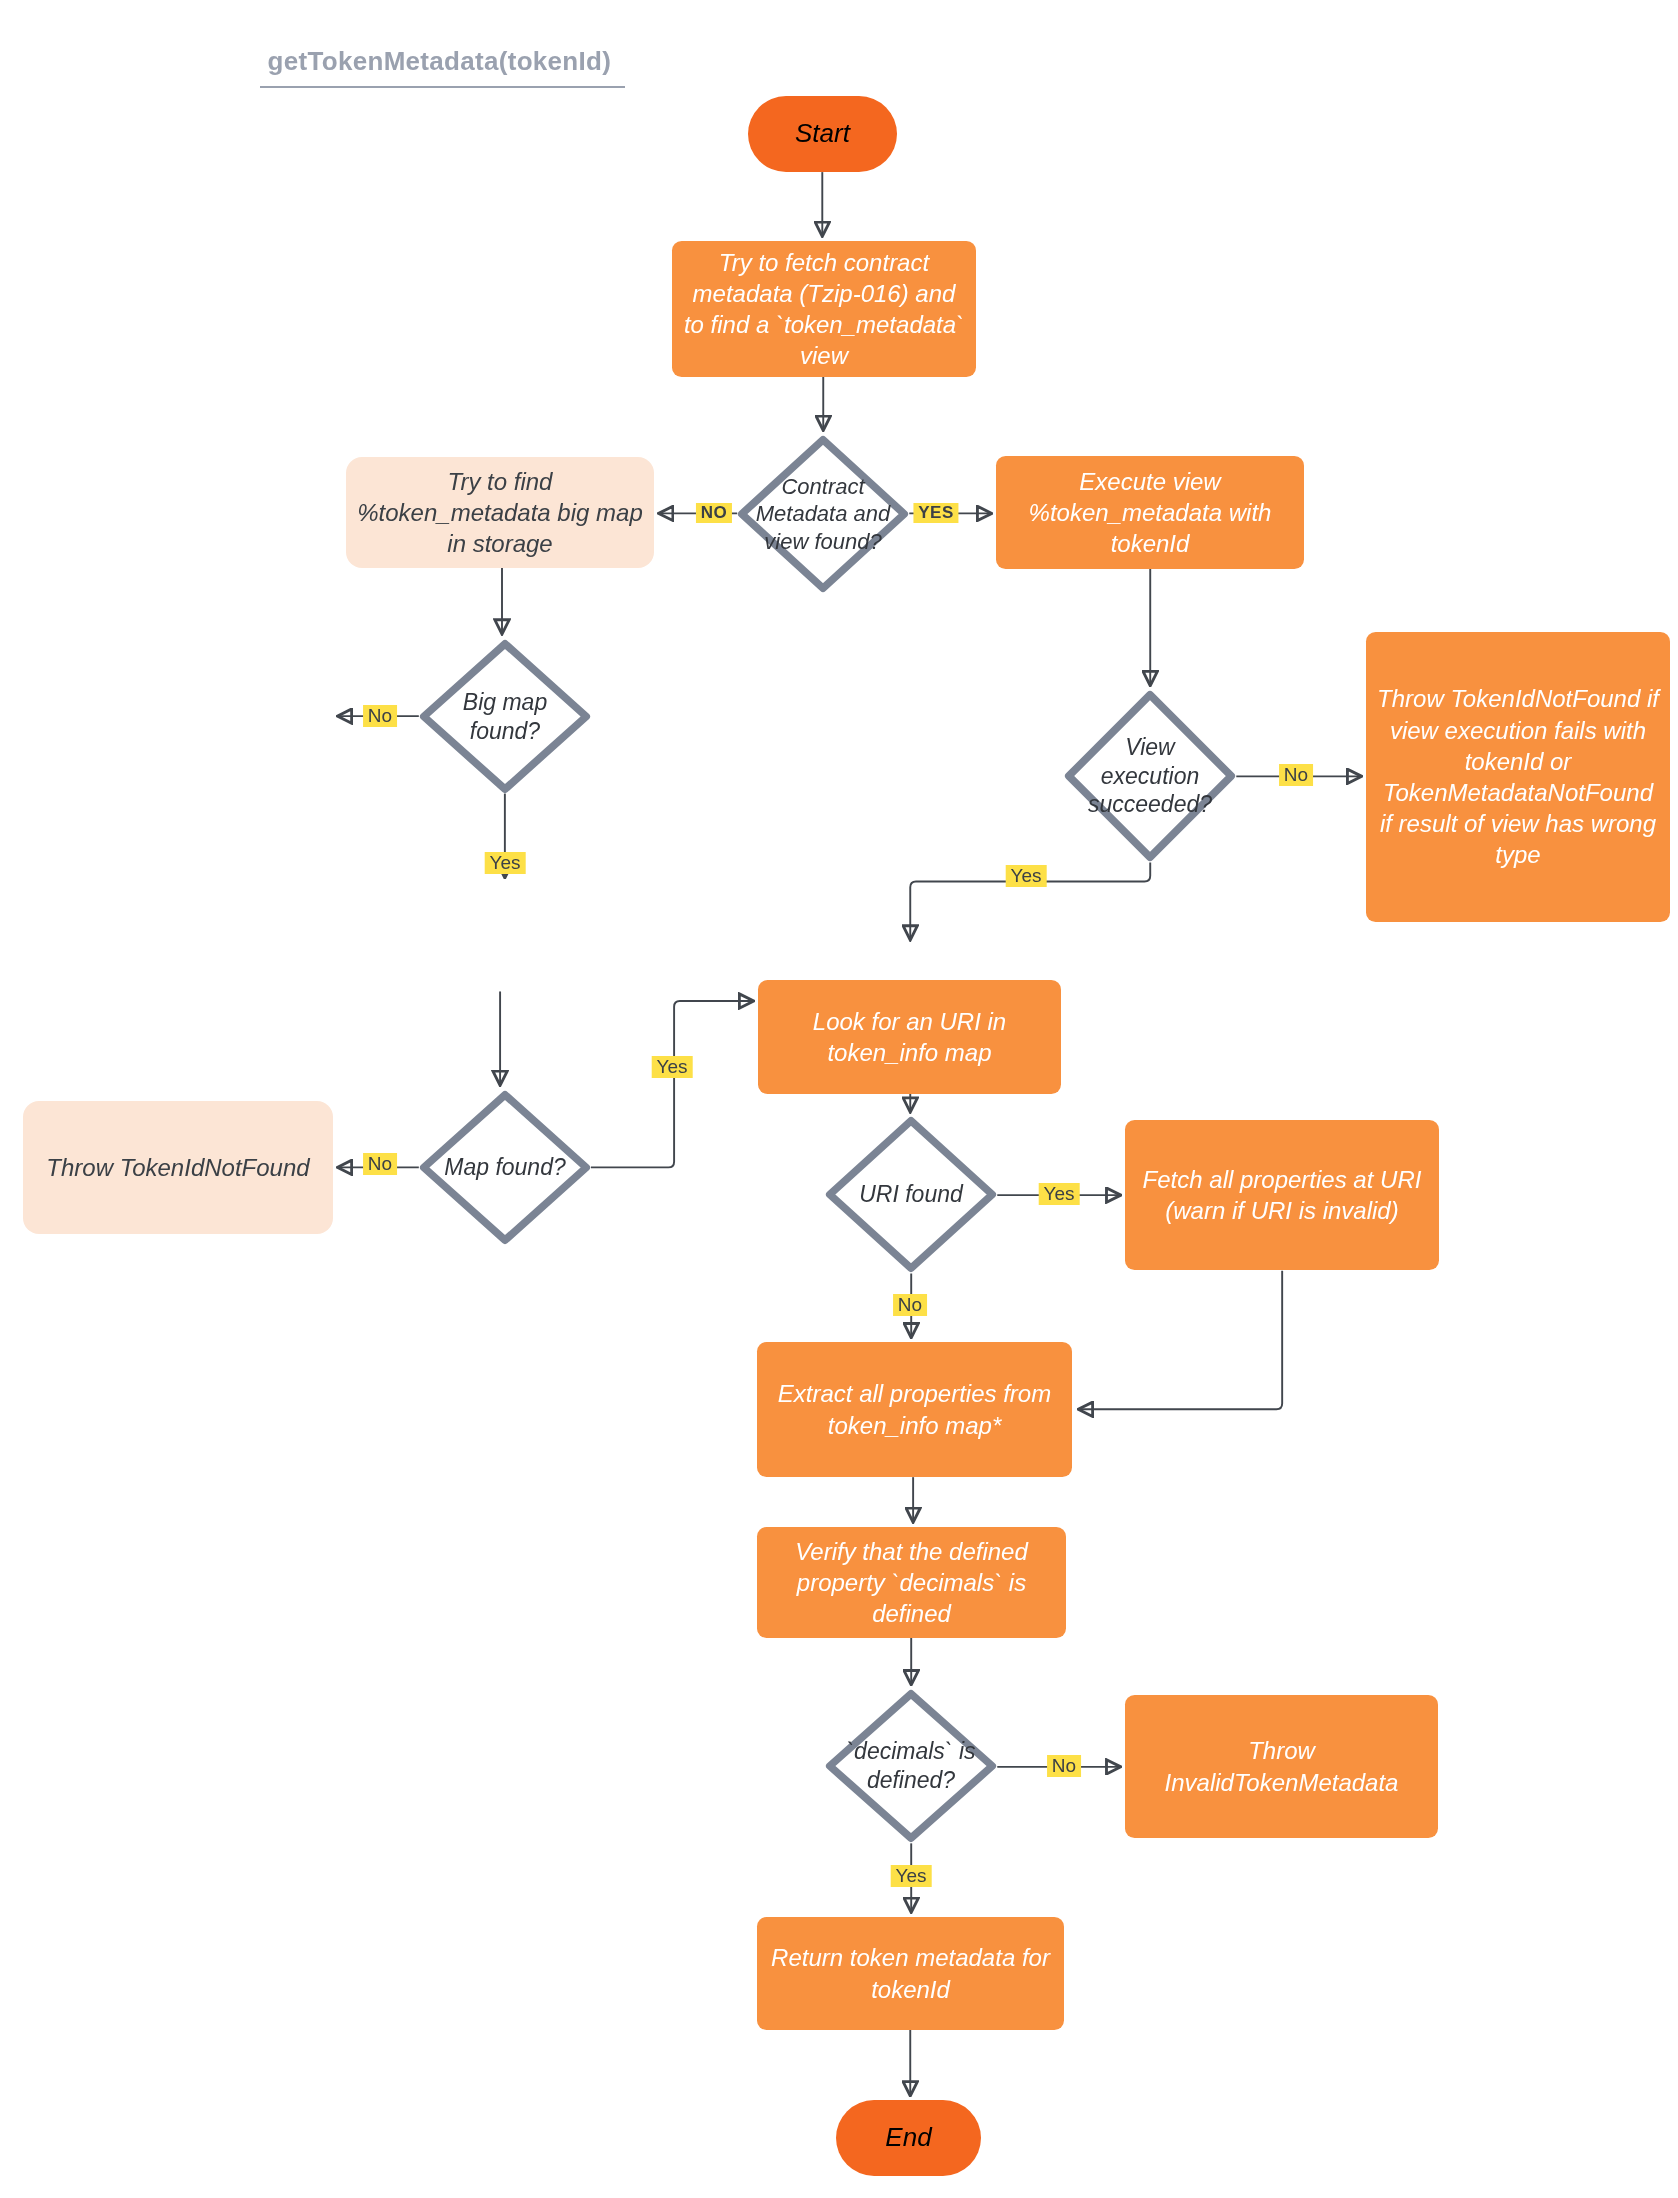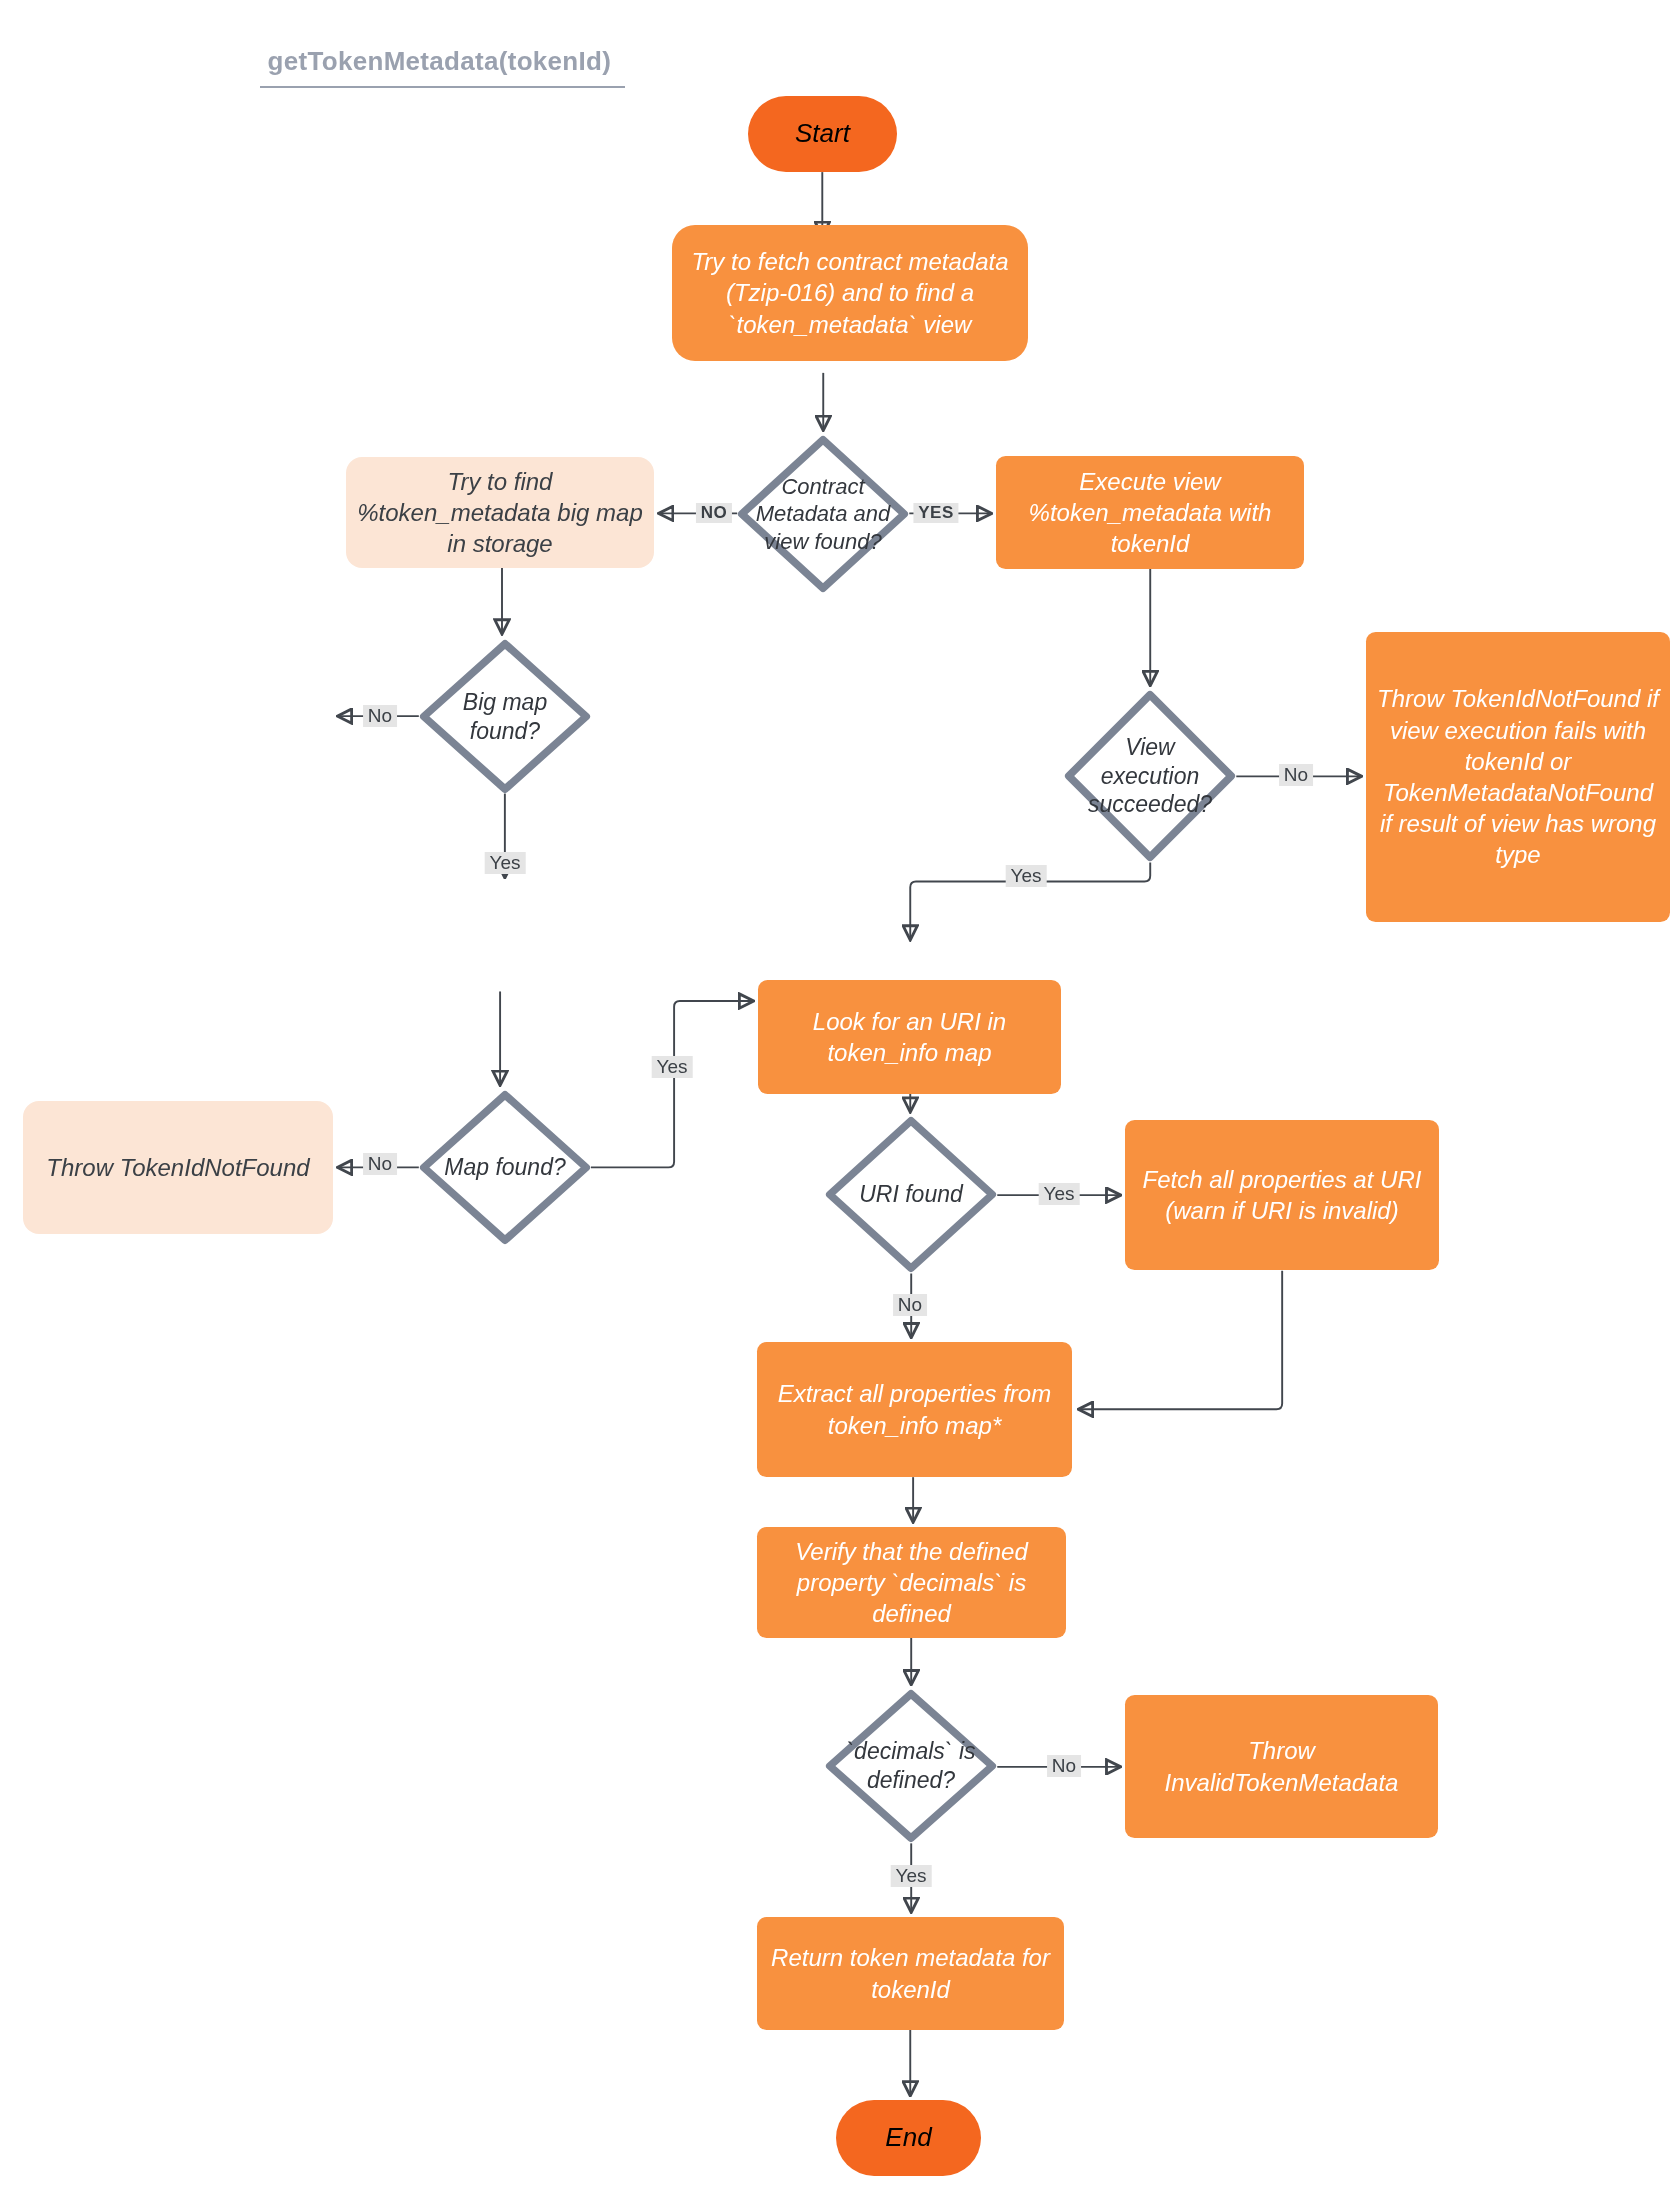--- a/index.html
+++ b/index.html
@@ -26,21 +26,21 @@
   .node{position:absolute;display:flex;align-items:center;justify-content:center;
     text-align:center;font-style:italic;line-height:1.3;}
   .terminator{background:var(--terminator-fill);border-radius:38px;color:#000000;font-size:26px;}
   .process{background:var(--process-fill);border-radius:9.6px;color:#ffffff;font-size:24px;padding:5.7px 9.6px;}
   .note{background:var(--note-fill);border-radius:16px;color:var(--note-text);font-size:24px;padding:5.7px 7.6px;}
   .diamond{color:var(--diamond-text);font-size:23px;line-height:1.25;}
   .diamond svg{position:absolute;left:0;top:0;width:100%;height:100%;}
   .diamond .dtext{position:relative;z-index:2;display:block;}
   .elabel{
     position:absolute;transform:translate(-50%,-50%);
-    background:#e5e5e5;padding:0 4.8px;font-size:19px;color:var(--note-text);
+    background:#fde047;padding:0 4.8px;font-size:19px;color:var(--note-text);
     white-space:nowrap;z-index:3;
   }
   .elabel.caps{font-weight:bold;font-size:17px;letter-spacing:0.5px;}
 </style>
 </head>
 <body>
 
 <div class="canvas">
 
   <div class="title">getTokenMetadata(tokenId)</div>
@@ -85,21 +85,21 @@
   <span class="elabel" style="left:1026px;top:876px;">Yes</span>
   <span class="elabel" style="left:1059px;top:1194px;">Yes</span>
   <span class="elabel" style="left:910px;top:1305px;">No</span>
   <span class="elabel" style="left:1064px;top:1766px;">No</span>
   <span class="elabel" style="left:911px;top:1876px;">Yes</span>
 
   <div class="node terminator" style="left:748px;top:96px;width:149px;height:76px;">
     <span>Start</span>
   </div>
 
-  <div class="node process" style="left:672px;top:225px;width:356px;height:136px;border-radius:23px;">
+  <div class="node process" style="left:672px;top:241px;width:304px;height:136px;">
     <span>Try to fetch contract metadata (Tzip-016) and to find a `token_metadata` view</span>
   </div>
 
   <div class="node diamond" style="left:737px;top:435px;width:172px;height:158px;font-size:22px;">
     <svg viewBox="0 0 180 165" preserveAspectRatio="none">
       <path d="M90 5 L175 82.5 L90 160 L5 82.5 Z" fill="#ffffff" stroke="#7b8494" stroke-width="8" stroke-linejoin="round"></path>
     </svg>
     <span class="dtext" style="width:145px;">Contract Metadata and view found?</span>
   </div>
 

